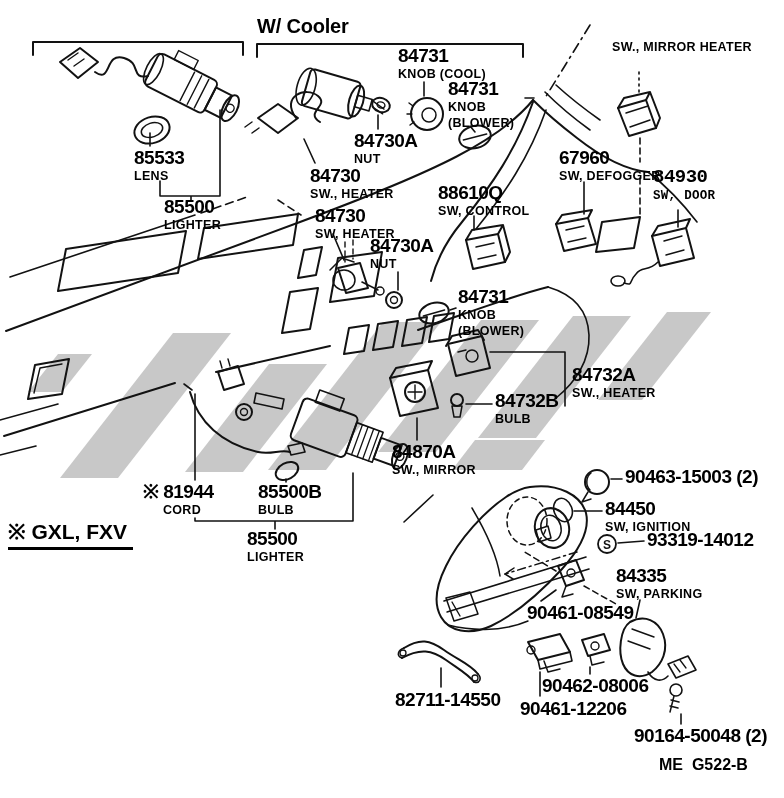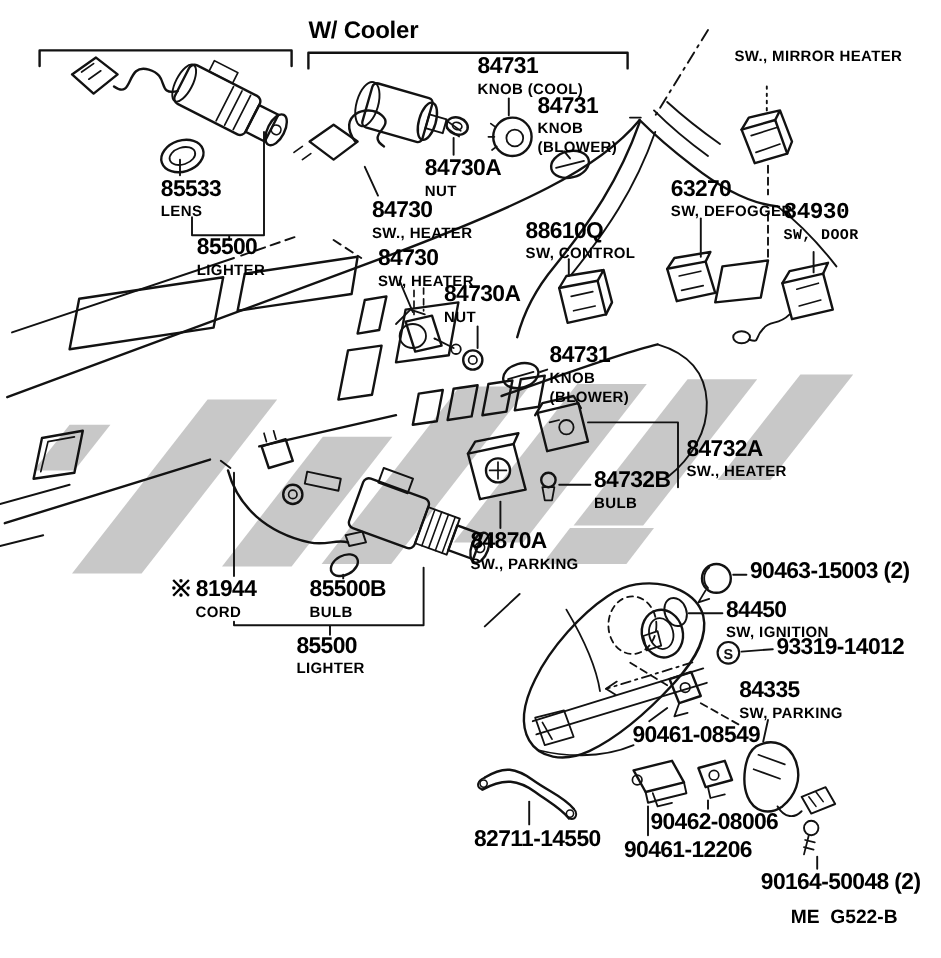--- a/index.html
+++ b/index.html
@@ -269,20 +269,21 @@
     </g>
 
     <g>
       <circle cx="607" cy="544" r="9" fill="none" stroke="#121212" stroke-width="1.8"></circle>
       <text x="607" y="549" text-anchor="middle" font-family="Liberation Sans, sans-serif" font-size="12" font-weight="bold" fill="#121212">S</text>
     </g>
   </svg>
 
   <div class="hdr" style="left:257px;top:16px">W/ Cooler</div>
 
+  <div class="note" style="left:8px;top:521px">※ GXL, FXV</div>
 
   <div class="figcode" style="left:659px;top:757px">ME  G522-B</div>
 
   <div id="labels">
       <div class="plabel" style="left: 134px; top: 148px;">
         <div class="pnum">85533</div>
         <div class="pdesc">LENS</div>
       </div>
       <div class="plabel" style="left: 164px; top: 197px;">
         <div class="pnum">85500</div>
@@ -311,21 +312,21 @@
       </div>
       <div class="plabel" style="left: 370px; top: 236px;">
         <div class="pnum">84730A</div>
         <div class="pdesc">NUT</div>
       </div>
       <div class="plabel" style="left: 438px; top: 183px;">
         <div class="pnum">88610Q</div>
         <div class="pdesc">SW, CONTROL</div>
       </div>
       <div class="plabel" style="left: 559px; top: 148px;">
-        <div class="pnum">63270</div>
+        <div class="pnum">67960</div>
         <div class="pdesc">SW, DEFOGGER</div>
       </div>
       <div class="plabel" style="left: 612px; top: 38px;">
         <div class="pdesc">SW., MIRROR HEATER</div>
       </div>
       <div class="plabel" style="left: 653px; top: 168px; font-family: Liberation Mono, monospace;">
         <div class="pnum">84930</div>
         <div class="pdesc">SW, DOOR</div>
       </div>
       <div class="plabel" style="left: 458px; top: 287px;">
@@ -336,21 +337,21 @@
       <div class="plabel" style="left: 572px; top: 365px;">
         <div class="pnum">84732A</div>
         <div class="pdesc">SW., HEATER</div>
       </div>
       <div class="plabel" style="left: 495px; top: 391px;">
         <div class="pnum">84732B</div>
         <div class="pdesc">BULB</div>
       </div>
       <div class="plabel" style="left: 392px; top: 442px;">
         <div class="pnum">84870A</div>
-        <div class="pdesc">SW., PARKING</div>
+        <div class="pdesc">SW., MIRROR</div>
       </div>
       <div class="plabel" style="left: 625px; top: 467px;">
         <div class="pnum">90463-15003 (2)</div>
       </div>
       <div class="plabel" style="left: 605px; top: 499px;">
         <div class="pnum">84450</div>
         <div class="pdesc">SW, IGNITION</div>
       </div>
       <div class="plabel" style="left: 647px; top: 530px;">
         <div class="pnum">93319-14012</div>

